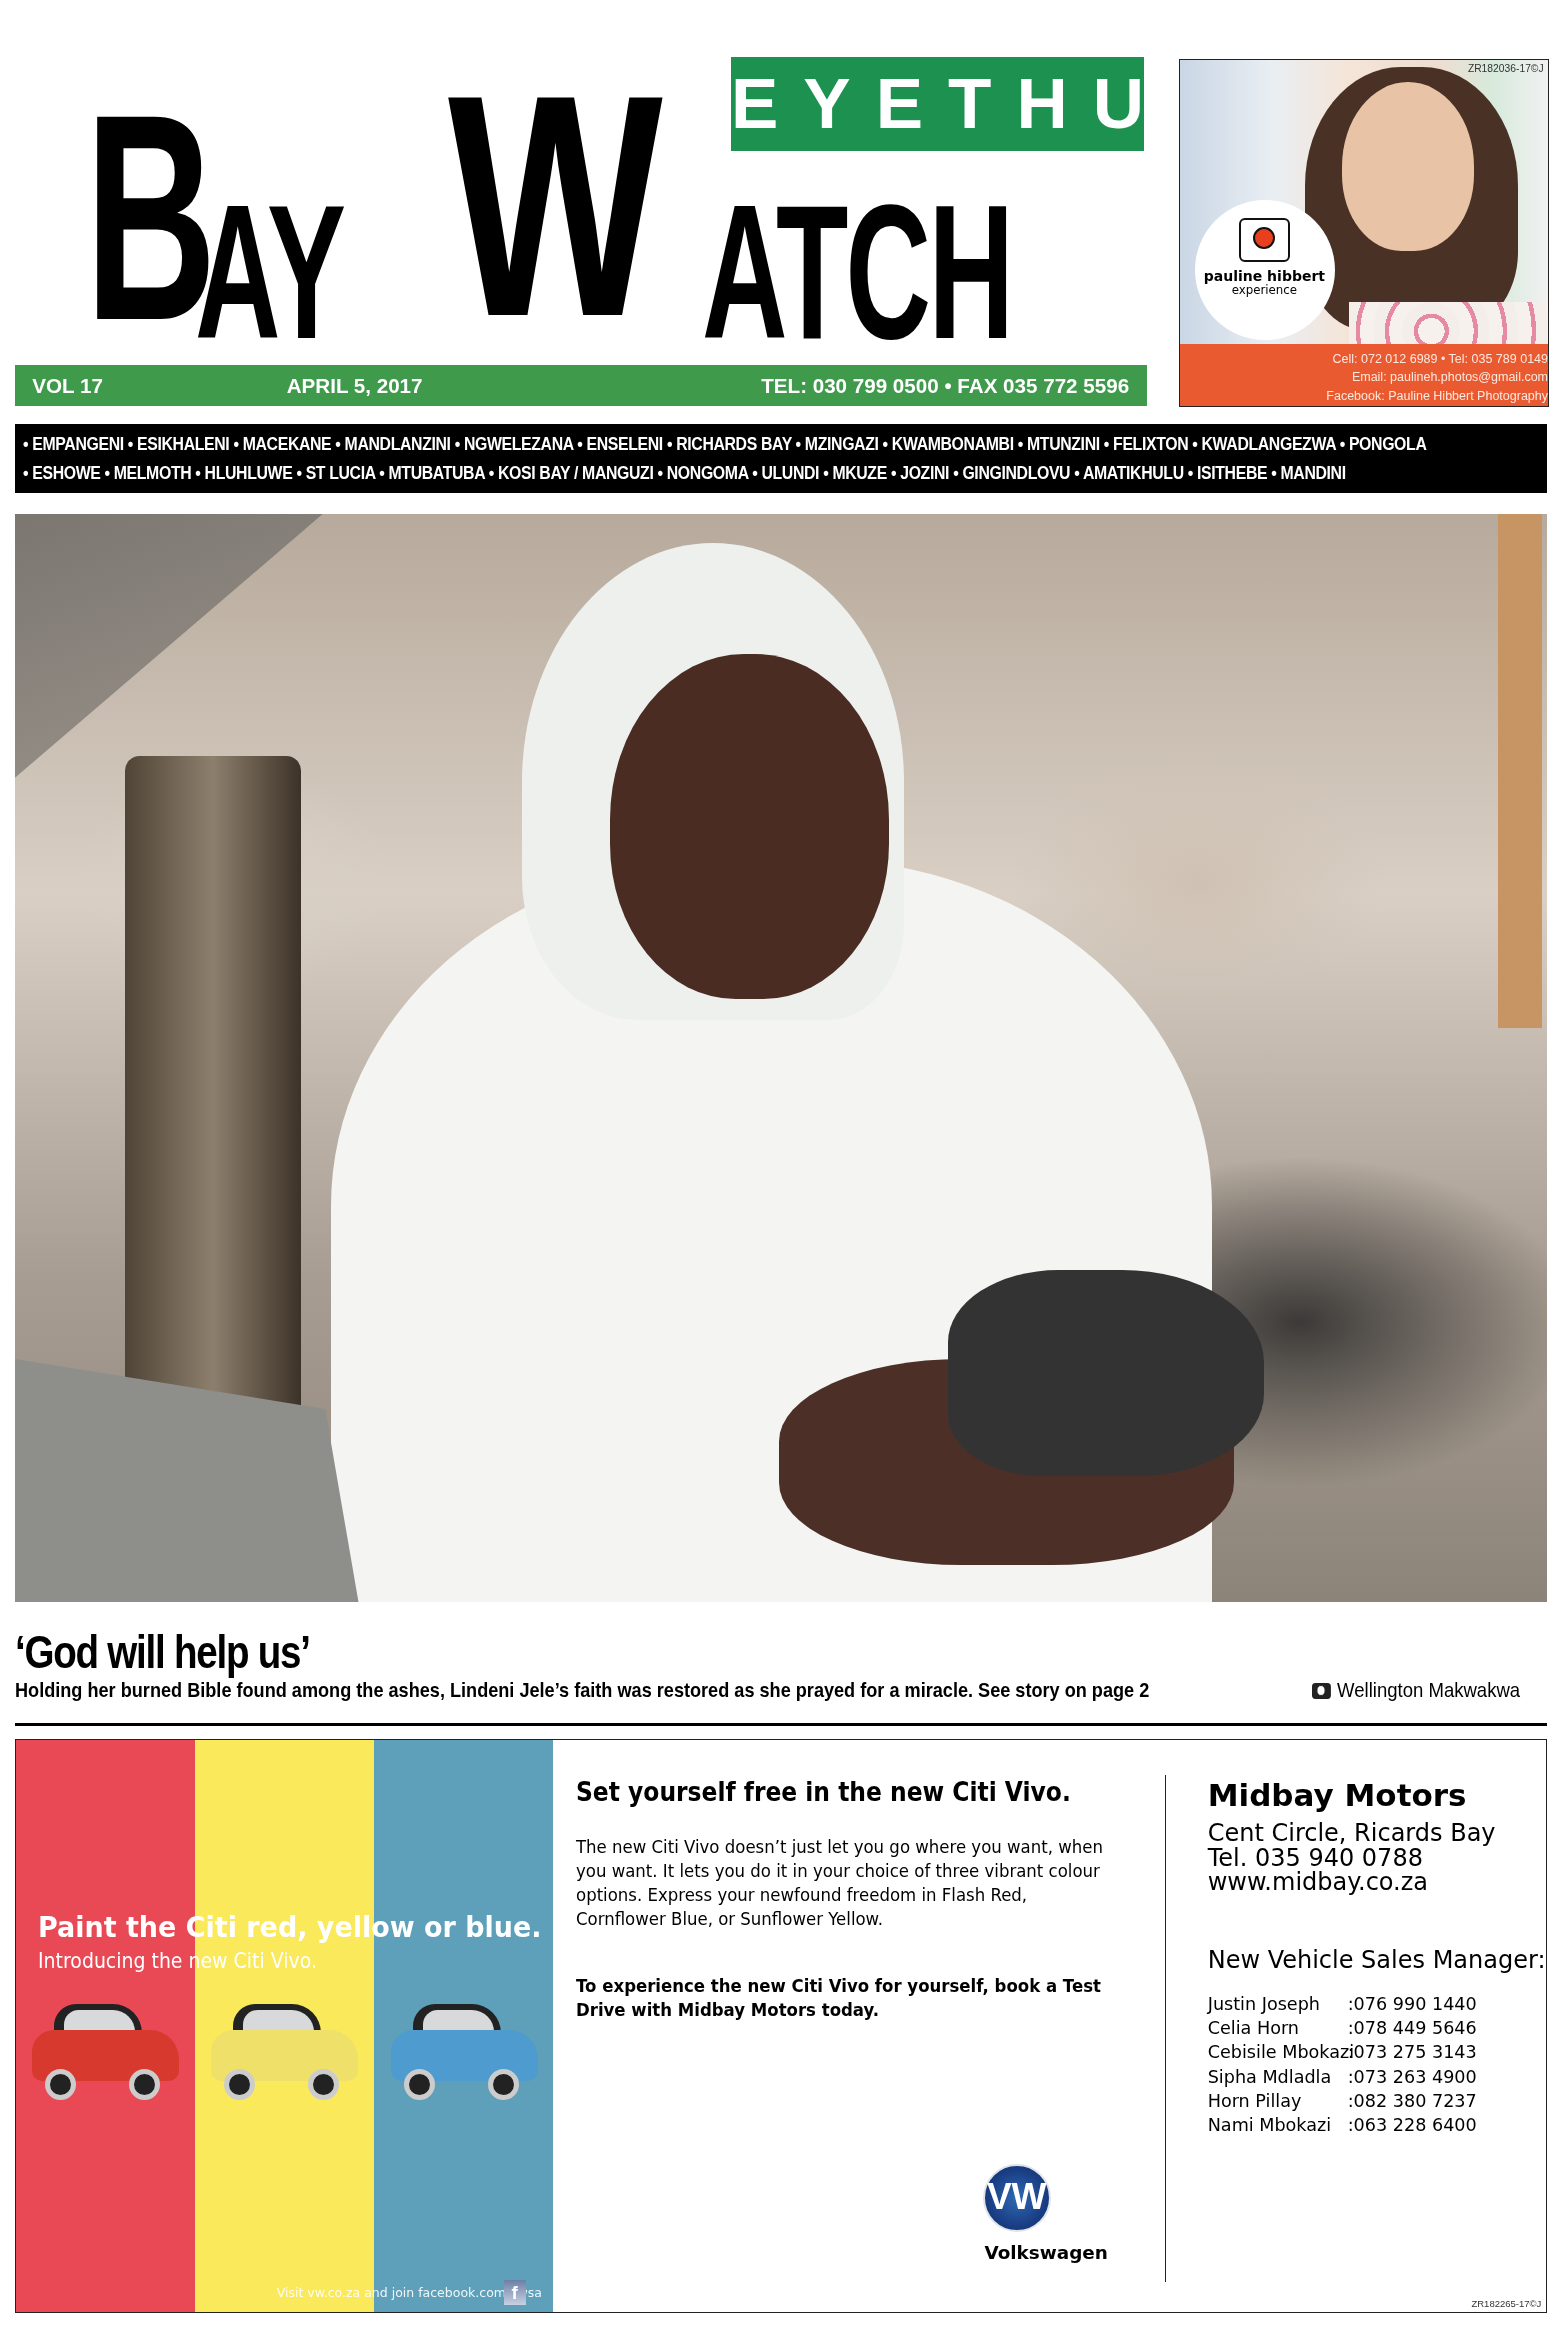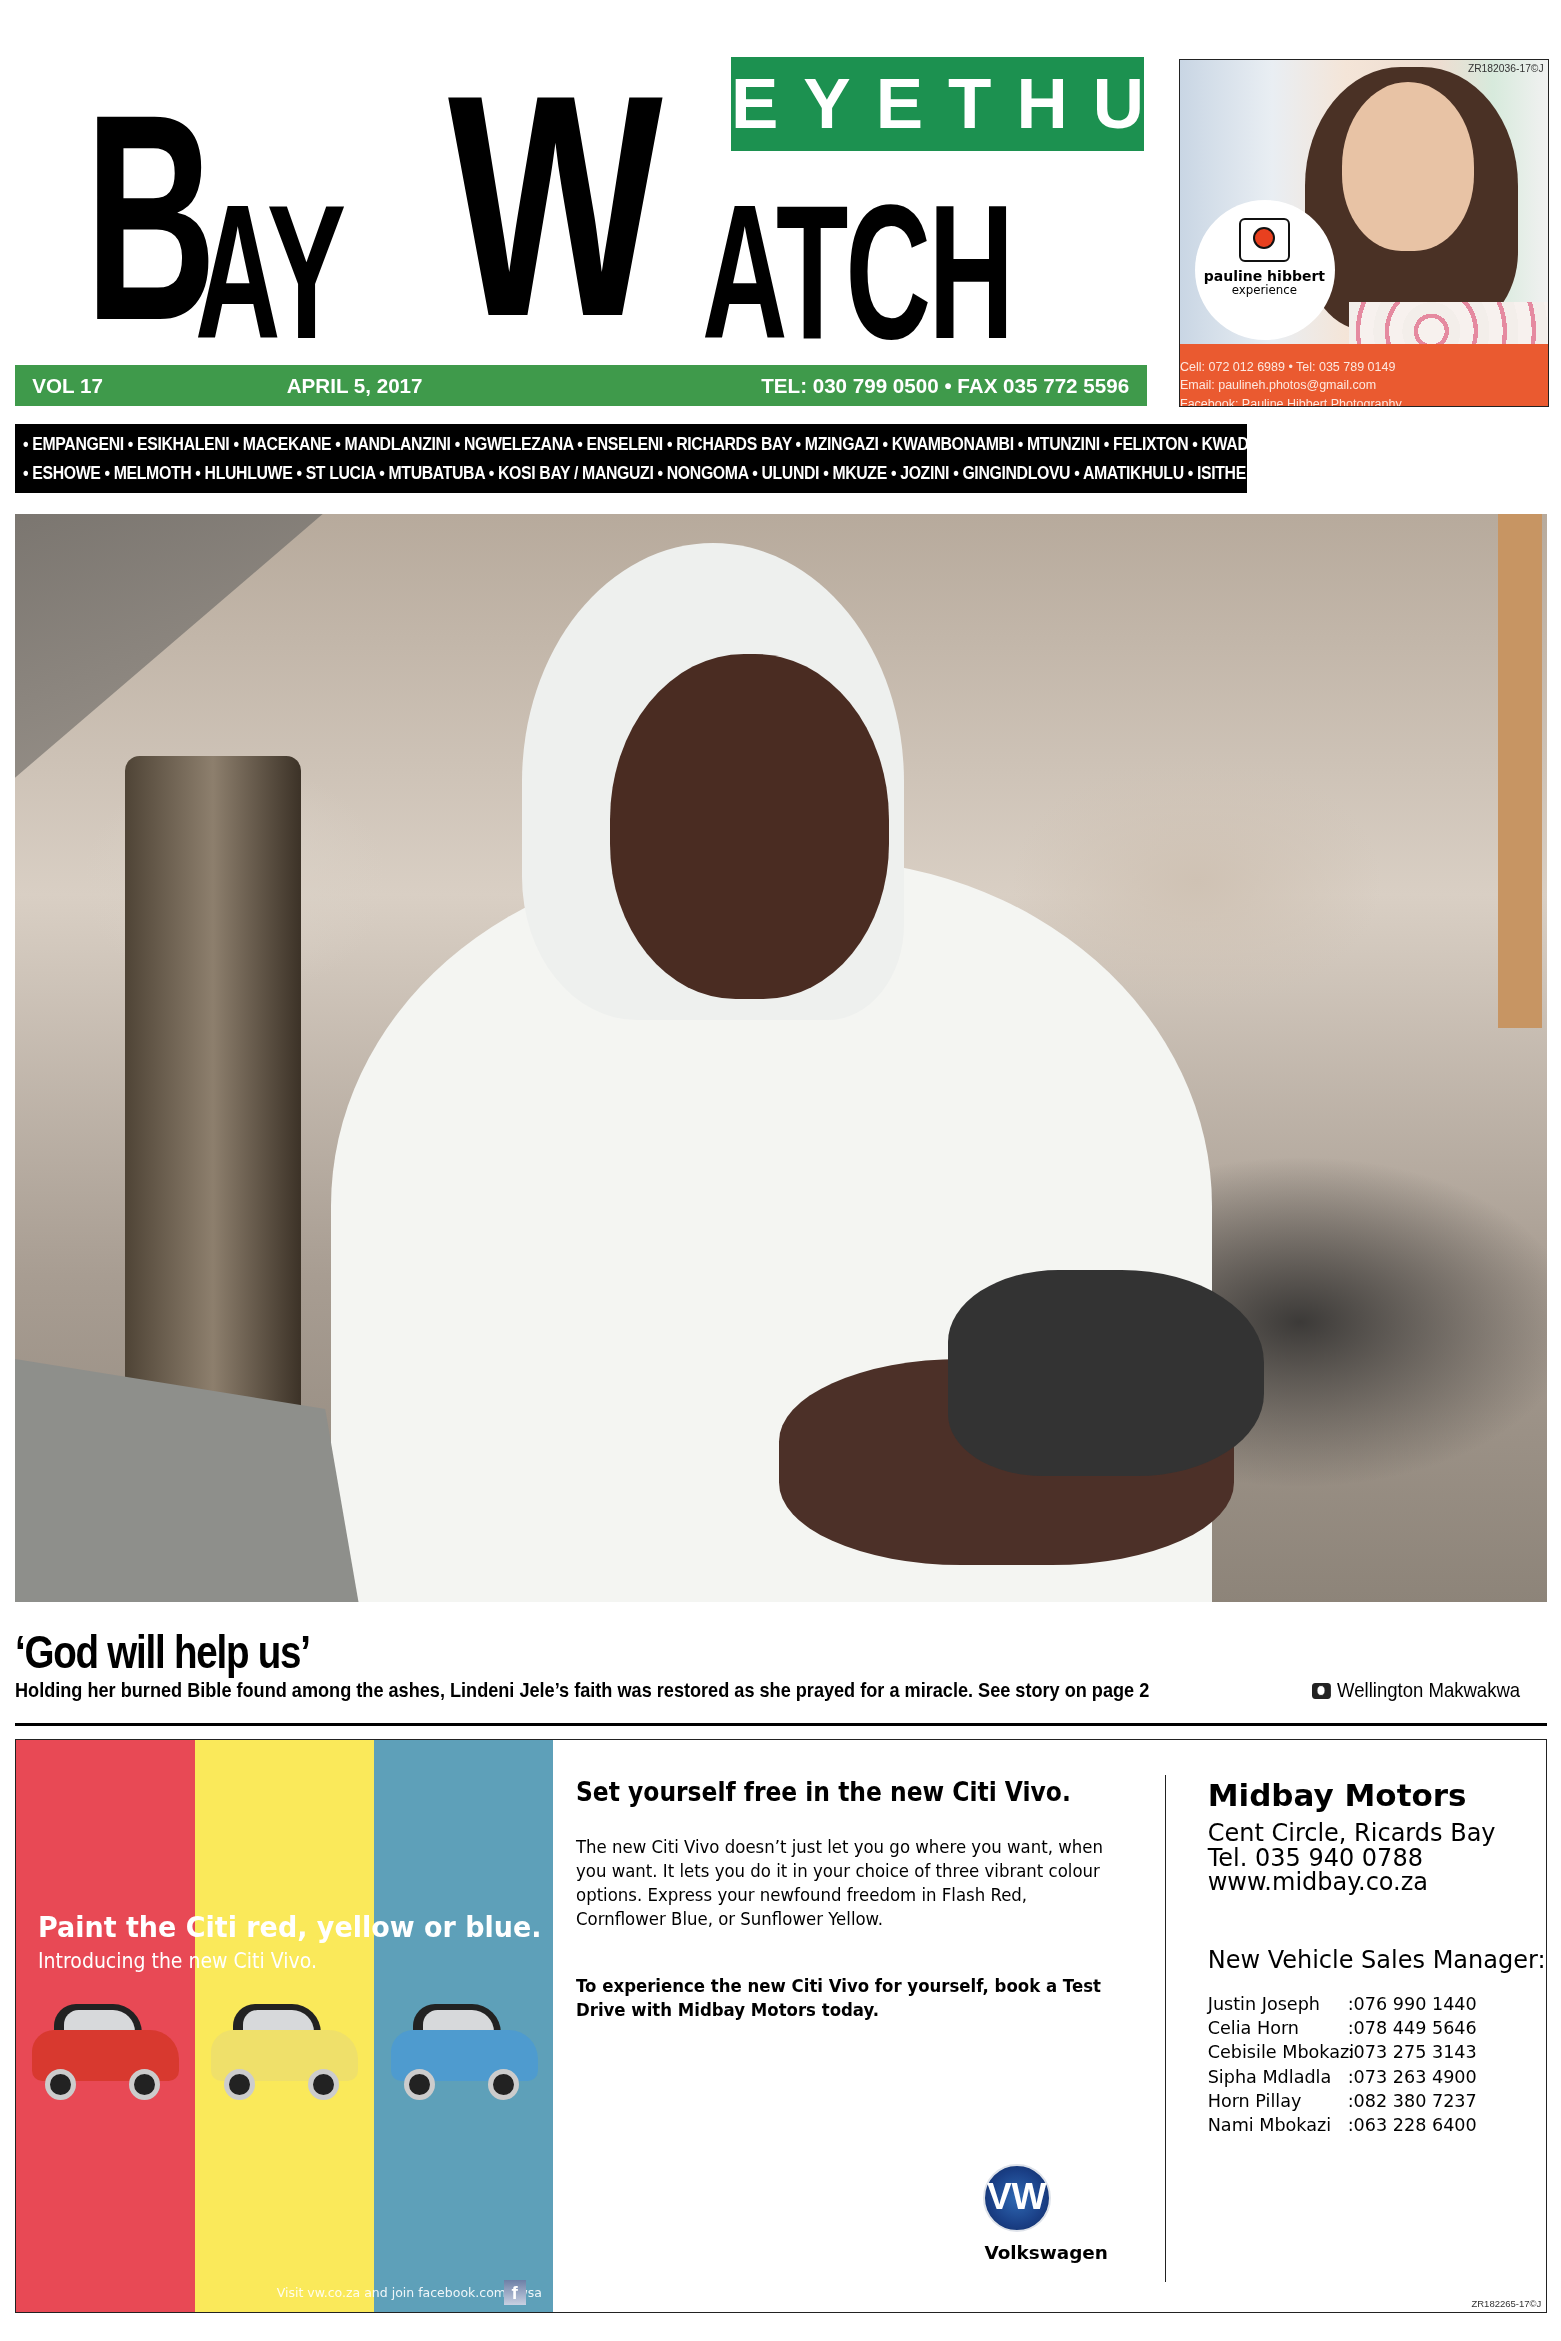--- a/index.html
+++ b/index.html
@@ -20,23 +20,23 @@
     background:linear-gradient(90deg,#c9d6e4 0%,#e9eef3 25%,#f4e5d8 45%,#eeddd1 70%,#d7eadc 85%,#f1f1f1 100%);}
   .ph-code{right:4.4px;top:2.9px;font-size:10.3px;color:#333;margin-left:29px;}
   .ph-face{left:162px;top:22px;width:132px;height:169px;border-radius:50% 50% 45% 45%;background:#e8c3a5;}
   .ph-hair{left:125px;top:7.3px;width:213px;height:264px;border-radius:45% 45% 30% 30%;background:#4a3125;}
   .ph-dress{left:169px;top:242px;width:206px;height:73px;background:repeating-radial-gradient(circle at 40% 40%,#f7f1ee 0 13.2px,#e58aa0 13.2px 17.6px,#f3eeea 17.6px 29px);}
   .ph-circle{left:14.7px;top:140px;width:140px;height:140px;border-radius:50%;background:#fff;}
   .ph-cam{left:59px;top:158px;width:51px;height:44px;border:2.9px solid #111;border-radius:5.9px;box-sizing:border-box;}
   .ph-cam-lens{left:73px;top:167px;width:22px;height:22px;border-radius:50%;background:#e8401f;border:2.2px solid #111;box-sizing:border-box;}
   .ph-brand{left:18.4px;top:209px;width:132px;text-align:center;font-family:"DejaVu Sans",sans-serif;font-size:14px;font-weight:bold;line-height:1.1;}
   .ph-brand .sub{font-size:11.8px;font-weight:normal;}
-  .ph-contact{left:0;bottom:0;width:100%;height:62px;background:#ea5a30;color:#fde8df;font-size:12.5px;text-align:left;line-height:18.4px;padding-top:14px;box-sizing:border-box;}
+  .ph-contact{left:0;bottom:0;width:100%;height:62px;background:#ea5a30;color:#fde8df;font-size:12.5px;text-align:right;line-height:18.4px;padding-top:6px;box-sizing:border-box;}
   
-  .towns{left:14.7px;top:424px;width:1232px;height:69px;background:#000;color:#fff;font-weight:bold;font-size:18.4px;letter-spacing:-0.4px;}
+  .towns{left:14.7px;top:424px;width:1532px;height:69px;background:#000;color:#fff;font-weight:bold;font-size:18.4px;letter-spacing:-0.4px;}
   .towns div{position:absolute;left:8.8px;white-space:nowrap;transform-origin:left center;transform:scaleX(0.86);}
   
   .photo{left:14.7px;top:514px;width:1532px;height:1088px;overflow:hidden;
      background:
        radial-gradient(ellipse 264px 184px at 1182px 367px,#cfc2b4 0%,rgba(0,0,0,0) 70%),
        radial-gradient(ellipse 367px 220px at 1285px 808px,#3c3a38 0%,rgba(0,0,0,0) 75%),
        radial-gradient(ellipse 191px 147px at 220px 367px,#d9d0c5 0%,rgba(0,0,0,0) 80%),
        linear-gradient(180deg,#b7aa9c 0%,#d9cfc4 35%,#a89d92 70%,#8d8479 100%);}
   .ph-shirt{left:316px;top:345px;width:881px;height:771px;border-radius:45% 45% 0 0;background:#f4f5f2;}
   .ph-headscarf{left:507px;top:29px;width:382px;height:477px;border-radius:50% 50% 20% 30%;background:#eef0ee;}

